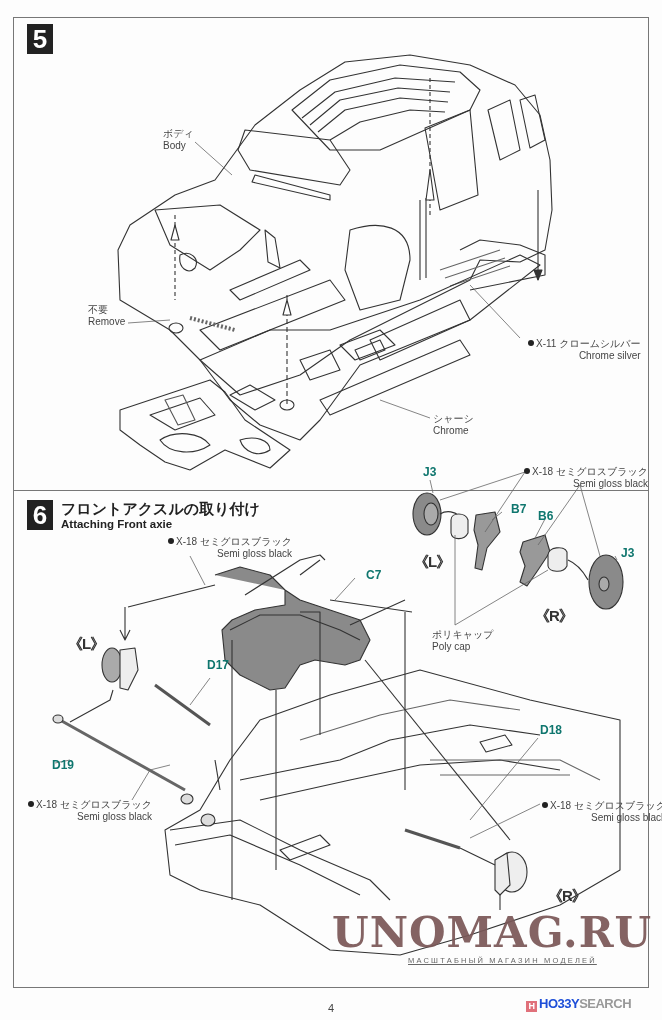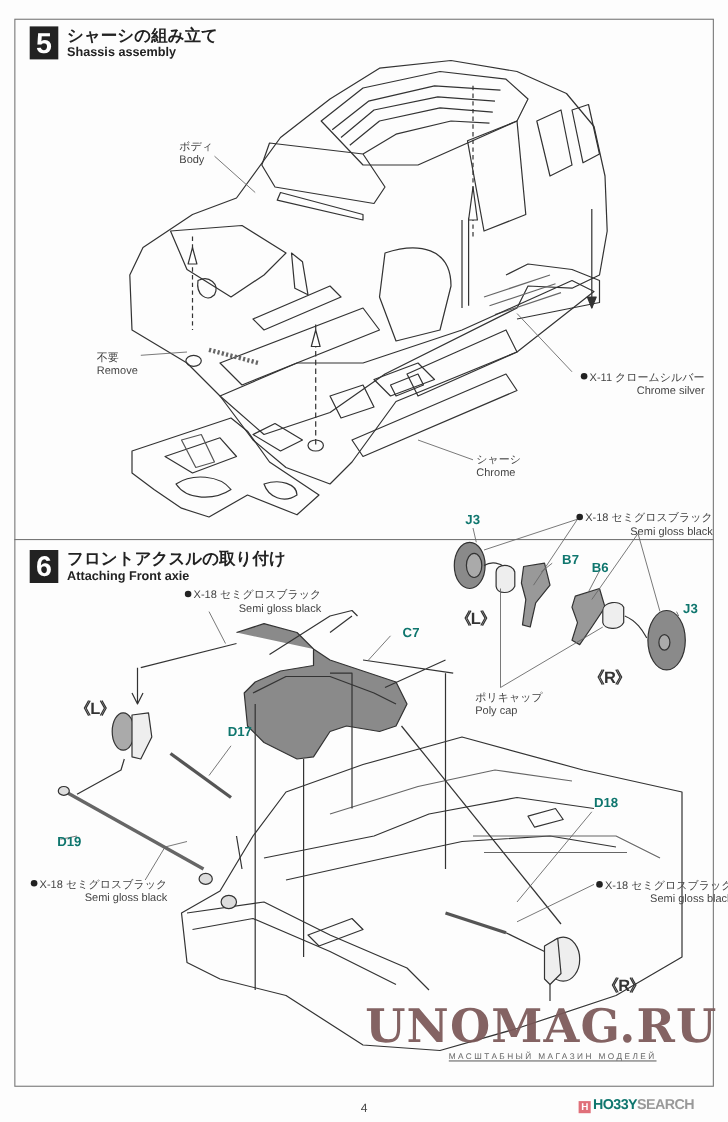--- a/index.html
+++ b/index.html
@@ -19,21 +19,21 @@
   .label.right { text-align: right; }
   .part { position: absolute; font-size: 12px; font-weight: bold; color: #0f766e; }
   .side { position: absolute; font-size: 15px; font-weight: bold; color: #333; letter-spacing: -1px; }
   .dot { display: inline-block; width: 6px; height: 6px; background: #222; border-radius: 50%; margin-right: 2px; vertical-align: 1px; }
   svg.art { position: absolute; left: 0; top: 0; }
   .wm { position: absolute; left: 332px; top: 908px; font-family: "DejaVu Serif", serif; font-size: 42px;
         font-weight: bold; color: #7a5757; letter-spacing: 1px; opacity: 0.92; }
   .wm-sub { position: absolute; left: 408px; top: 956px; font-size: 7.5px; letter-spacing: 2.2px; color: #666; text-decoration: underline; }
   .pageno { position: absolute; left: 328px; top: 1002px; font-size: 11px; color: #444; }
   .hs { position: absolute; left: 526px; top: 996px; font-size: 13px; font-weight: bold; letter-spacing: -0.5px; }
-  .hs .hb { color: #0f766e; }
+  .hs .hb { color: #1d4ed8; }
   .hs .sr { color: #999; }
   .hs .logo { display: inline-block; width: 11px; height: 11px; background: #e0707a; color: #fff; font-size: 9px; line-height: 11px; text-align: center; margin-right: 2px; vertical-align: -1px; }
 </style>
 </head>
 <body>
 
 <div class="frame"></div>
 <div class="divider"></div>
 
 <svg class="art" width="662" height="1020" viewBox="0 0 662 1020">
@@ -171,32 +171,28 @@
       <path d="M55 763 L70 760"></path>
       <path d="M132 800 L150 770 L170 765"></path>
       <path d="M538 738 L470 820"></path>
       <path d="M540 804 L470 838"></path>
     </g>
   </g>
 </svg>
 
 <div class="step" style="left:27px; top:24px;">
   <div class="step-num">5</div>
-  <div class="step-titles">
-    <div class="step-jp">シャーシの組み立て</div>
-    <div class="step-en">Shassis assembly</div>
-  </div>
 </div>
 
 <div class="label" style="left:163px; top:128px; text-align:left;">
   <span>ボディ</span>
   <span class="en">Body</span>
 </div>
 
-<div class="label" style="left:88px; top:320px;">
+<div class="label" style="left:88px; top:304px;">
   <span>不要</span>
   <span class="en">Remove</span>
 </div>
 
 <div class="label right" style="left:528px; top:338px;">
   <span><span class="dot"></span><span>X-11 クロームシルバー</span></span>
   <span class="en">Chrome silver</span>
 </div>
 
 <div class="label" style="left:433px; top:413px;">

